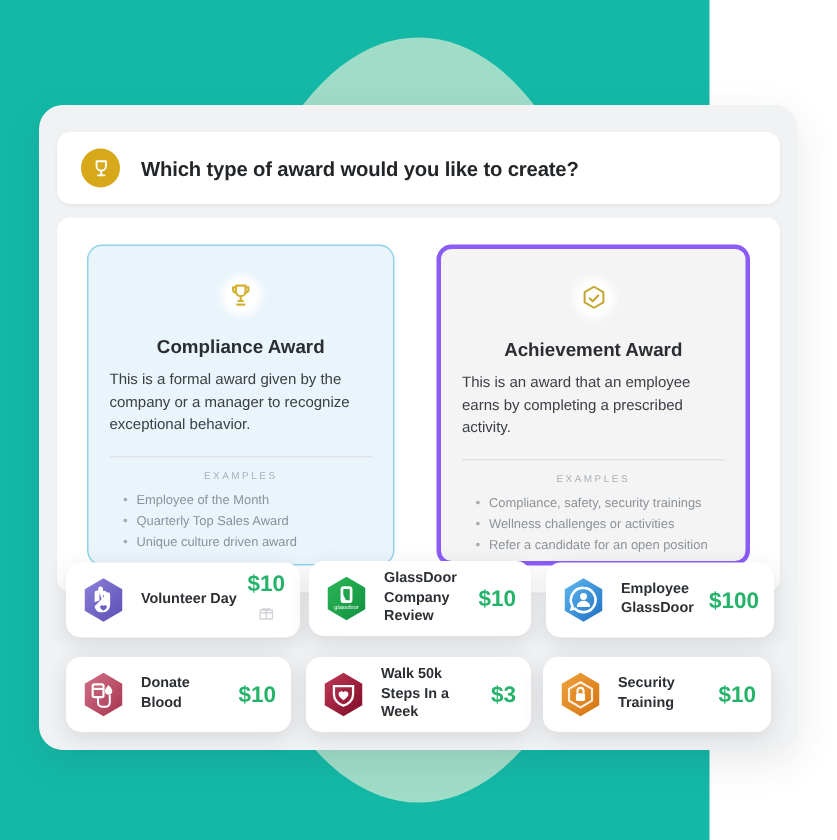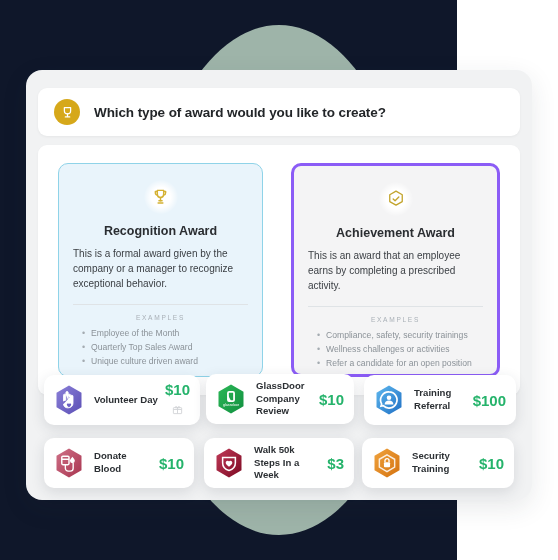--- a/index.html
+++ b/index.html
@@ -5,21 +5,22 @@
   html, body {
     margin: 0; padding: 0;
     width: 558px; height: 560px;
     background: #ffffff;
     font-family: "Liberation Sans", sans-serif;
     overflow: hidden;
   }
   #stage {
     position: relative;
     width: 457px; height: 560px;
-    background: #0f172a;
+    background: #14b8a6;
+    padding-left: 16px;
   }
   
   .green-circle {
     position: absolute;
     left: 143px; top: 25px;
     width: 272px; height: 510px;
     border-radius: 50%;
     background: #cfe9d4;
     opacity: .75;
   }
@@ -219,21 +220,21 @@
           <svg width="19" height="19" viewBox="0 0 24 24" fill="none" stroke="#d4b133" stroke-width="1.8" stroke-linecap="round" stroke-linejoin="round">
             <path d="M8 3h8v5a4 4 0 0 1-8 0V3z"></path>
             <path d="M8 4.5H5.5v1.5A3 3 0 0 0 8 9"></path>
             <path d="M16 4.5h2.5v1.5A3 3 0 0 1 16 9"></path>
             <path d="M12 12v4"></path>
             <path d="M9 19h6"></path>
             <path d="M10 16h4"></path>
           </svg>
         </div>
       </div>
-      <div class="opt-title">Recognition Award</div>
+      <div class="opt-title">Compliance Award</div>
       <p class="opt-desc">This is a formal award given by the company or a manager to recognize exceptional behavior.</p>
       <div class="divider"></div>
       <div class="examples-label">EXAMPLES</div>
       <ul class="examples-list">
         <li>Employee of the Month</li>
         <li>Quarterly Top Sales Award</li>
         <li>Unique culture driven award</li>
       </ul>
     </div>
 
@@ -312,21 +313,21 @@
             <stop offset="0" stop-color="#5fb8ee"></stop>
               <stop offset="1" stop-color="#1f6fc4"></stop>
           </linearGradient>
         </defs>
         <path d="M20 3l14.7 8.5v17L20 37 5.3 28.5v-17z" fill="url(#gRef)"></path>
         <path d="M20 10.5a9.5 9.5 0 1 1-6.8 16.2l-2.6.6.8-2.5A9.5 9.5 0 0 1 20 10.5z" fill="none" stroke="#ffffff" stroke-width="2"></path>
         <circle cx="20" cy="17.3" r="2.7" fill="#ffffff"></circle>
         <path d="M14.8 25.4c0-3 2.3-4.8 5.2-4.8s5.2 1.8 5.2 4.8z" fill="#ffffff"></path>
       </svg>
     </div>
-    <div class="badge-label">Training Referral</div>
+    <div class="badge-label">Employee GlassDoor</div>
     <div class="badge-price">$100</div>
   </div>
 
   <div class="badge-card" style="left:44px; top:438px; width:150px; height:50px;">
     <div class="badge-hex">
       <svg width="34" height="34" viewBox="0 0 40 40">
         <defs>
           <linearGradient id="gBlood" x1="0" y1="0" x2="1" y2="1">
             <stop offset="0" stop-color="#cf7188"></stop>
               <stop offset="1" stop-color="#a8344f"></stop>

